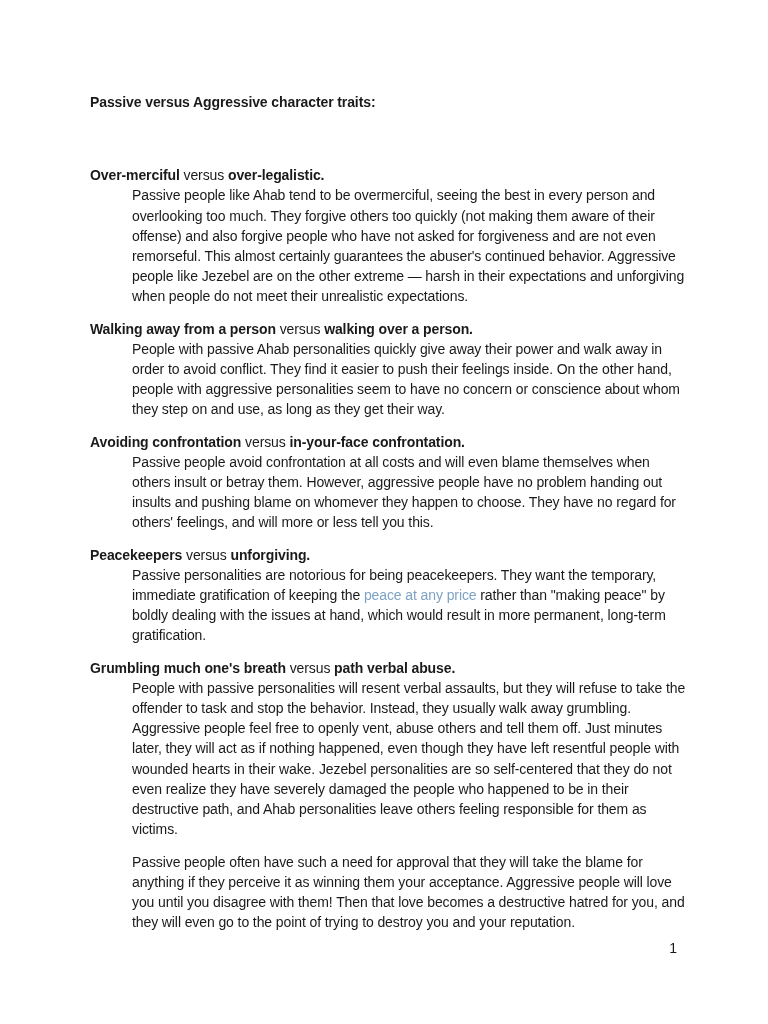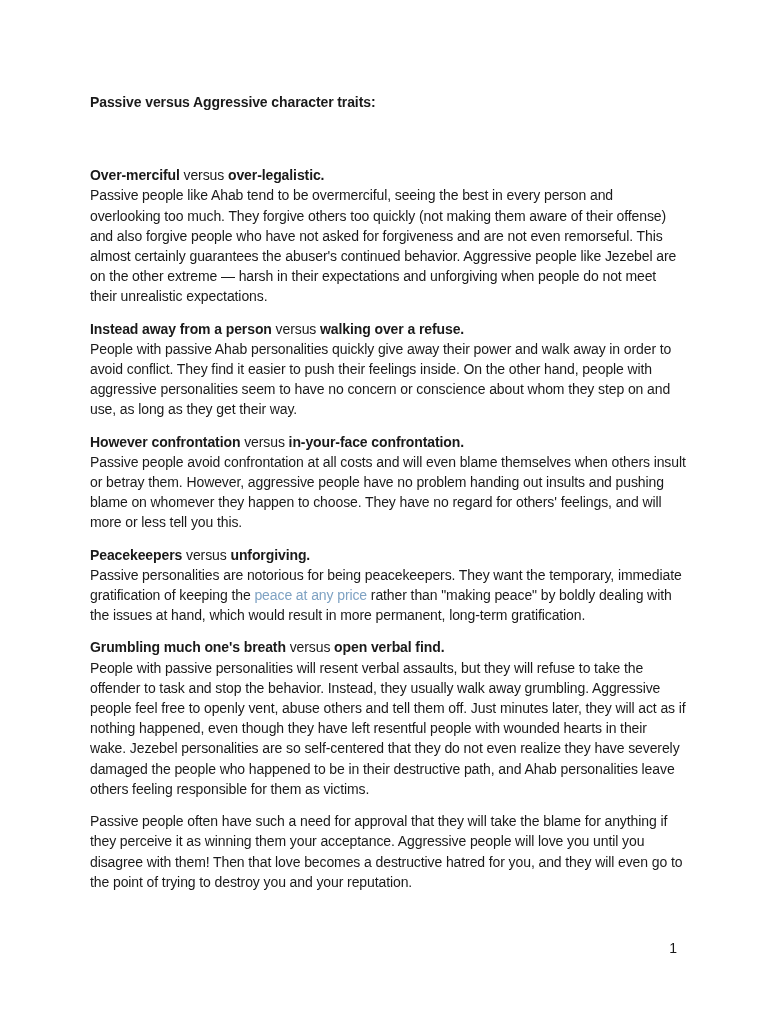--- a/index.html
+++ b/index.html
@@ -34,21 +34,21 @@
   p { margin: 0; }
   .title {
     font-weight: 700;
     margin: 0 0 53px 0;
   }
   .section { margin: 0 0 12px 0; }
   .heading { font-weight: 700; }
   .heading .vs {
     font-weight: 400;
   }
-  .body-text { font-weight: 400; }
+  .body-text { font-weight: 400; margin-left: 42px; }
   a.doc-link {
     text-decoration: none;
     cursor: pointer;
   }
   .pagenum {
     position: absolute;
     top: 938px;
     right: 91px;
     font-size: 14px;
     line-height: 20.2px;
@@ -60,33 +60,33 @@
 
 <div class="page">
   <div class="content">
     <p class="title">Passive versus Aggressive character traits:</p>
     <div id="sections">
         <div class="section">
           <p class="heading"><span>Over-merciful </span><span class="vs">versus</span><span> over-legalistic.</span></p>
           <p class="body-text"><span>Passive people like Ahab tend to be overmerciful, seeing the best in every person and overlooking too much. They forgive others too quickly (not making them aware of their offense) and also forgive people who have not asked for forgiveness and are not even remorseful. This almost certainly guarantees the abuser's continued behavior. Aggressive people like Jezebel are on the other extreme — harsh in their expectations and unforgiving when people do not meet their unrealistic expectations.</span></p>
         </div>
         <div class="section">
-          <p class="heading"><span>Instead away from a person </span><span class="vs">versus</span><span> walking over a refuse.</span></p>
+          <p class="heading"><span>Walking away from a person </span><span class="vs">versus</span><span> walking over a person.</span></p>
           <p class="body-text"><span>People with passive Ahab personalities quickly give away their power and walk away in order to avoid conflict. They find it easier to push their feelings inside. On the other hand, people with aggressive personalities seem to have no concern or conscience about whom they step on and use, as long as they get their way.</span></p>
         </div>
         <div class="section">
-          <p class="heading"><span>However confrontation </span><span class="vs">versus</span><span> in-your-face confrontation.</span></p>
+          <p class="heading"><span>Avoiding confrontation </span><span class="vs">versus</span><span> in-your-face confrontation.</span></p>
           <p class="body-text"><span>Passive people avoid confrontation at all costs and will even blame themselves when others insult or betray them. However, aggressive people have no problem handing out insults and pushing blame on whomever they happen to choose. They have no regard for others' feelings, and will more or less tell you this.</span></p>
         </div>
         <div class="section">
           <p class="heading"><span>Peacekeepers </span><span class="vs">versus</span><span> unforgiving.</span></p>
           <p class="body-text"><span>Passive personalities are notorious for being peacekeepers. They want the temporary, immediate gratification of keeping the </span><a class="doc-link" href="#" style="color: rgb(126, 162, 195);">peace at any price</a><span> rather than "making peace" by boldly dealing with the issues at hand, which would result in more permanent, long-term gratification.</span></p>
         </div>
         <div class="section">
-          <p class="heading"><span>Grumbling much one's breath </span><span class="vs">versus</span><span> open verbal find.</span></p>
+          <p class="heading"><span>Grumbling much one's breath </span><span class="vs">versus</span><span> path verbal abuse.</span></p>
           <p class="body-text"><span>People with passive personalities will resent verbal assaults, but they will refuse to take the offender to task and stop the behavior. Instead, they usually walk away grumbling. Aggressive people feel free to openly vent, abuse others and tell them off. Just minutes later, they will act as if nothing happened, even though they have left resentful people with wounded hearts in their wake. Jezebel personalities are so self-centered that they do not even realize they have severely damaged the people who happened to be in their destructive path, and Ahab personalities leave others feeling responsible for them as victims.</span></p>
         </div>
         <div class="section">
           <p class="body-text"><span>Passive people often have such a need for approval that they will take the blame for anything if they perceive it as winning them your acceptance. Aggressive people will love you until you disagree with them! Then that love becomes a destructive hatred for you, and they will even go to the point of trying to destroy you and your reputation.</span></p>
         </div>
       </div>
   </div>
   <span class="pagenum">1</span>
 </div>
 

